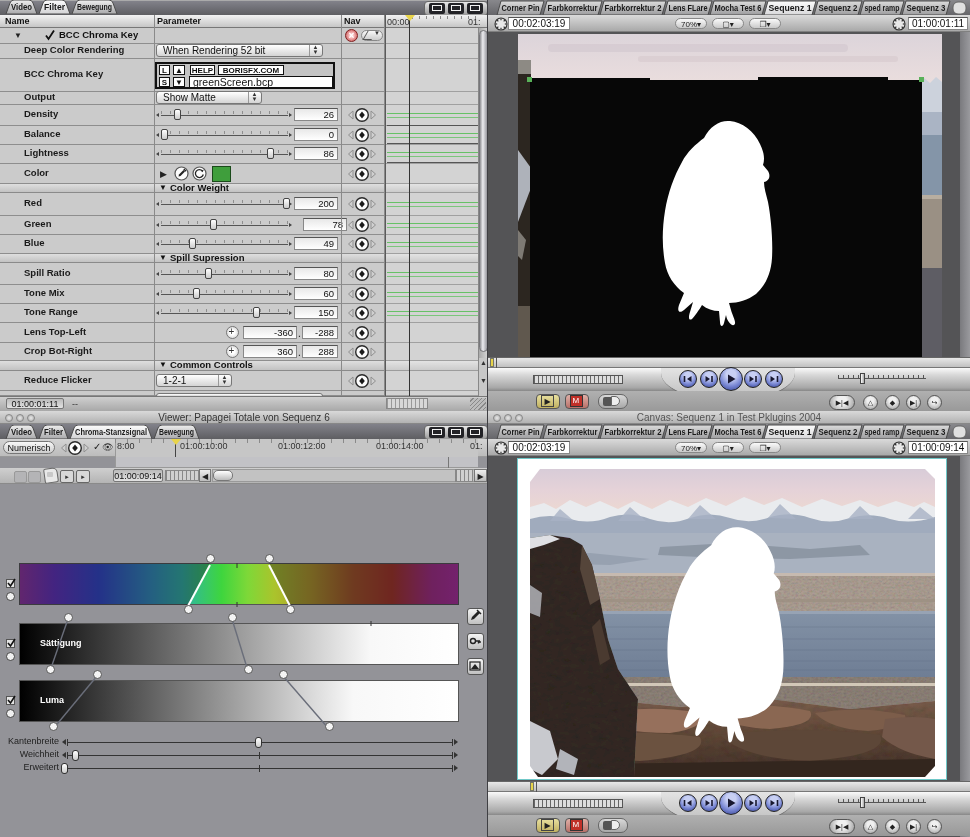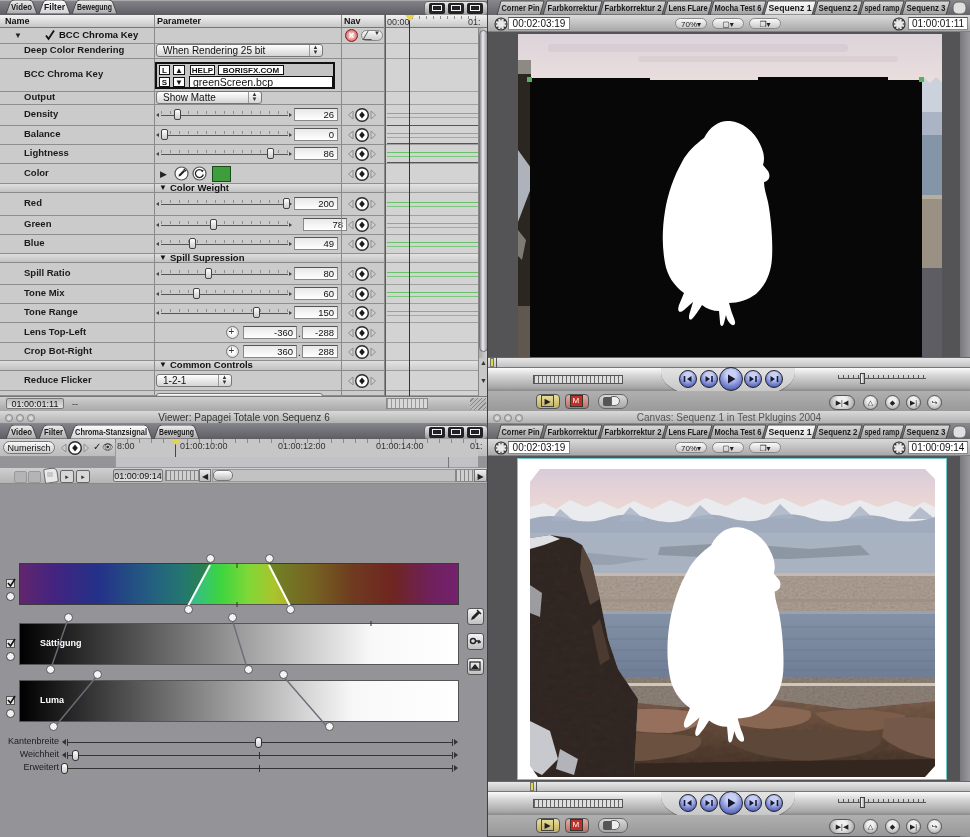--- a/index.html
+++ b/index.html
@@ -65,21 +65,21 @@
       </svg>
 <div class="hdrtxt" style="left:59px;top:29px;font-size:9.5px;">BCC Chroma Key</div>
 <div class="abs" style="left:345px;top:29px;width:13px;height:13px;border-radius:50%;background:radial-gradient(#ffd0d0 20%,#c04040);border:1px solid #802020;box-sizing:border-box;"></div>
 <div class="abs" style="left:347.5px;top:29px;width:8px;font-size:10px;font-weight:bold;color:#fff;line-height:13px;text-align:center;">×</div>
 <div class="abs" style="left:361px;top:30px;width:22px;height:11px;border-radius:6px;background:linear-gradient(#f8f8f8,#ccc);border:1px solid #888;box-sizing:border-box;"></div>
 <div class="abs" style="left:365px;top:31px;width:8px;height:8px;border-left:1px solid #555;border-bottom:1px solid #555;transform:skewX(-30deg);"></div>
 <div class="abs" style="left:374px;top:30px;font-size:6px;color:#333;">▼</div>
 <div class="abs" style="left:0;top:44px;width:478px;height:15px;background:#cbcbcb;border-bottom:1px solid #8e8e8e;box-sizing:border-box;"></div>
 <div class="lbl" style="left:24px;top:44px;">Deep Color Rendering</div>
 <div class="popup" style="left:156px;top:44px;width:167px;">
-        <span style="position:absolute;left:6px;top:0;line-height:12px;">When Rendering 25 bit</span>
+        <span style="position:absolute;left:6px;top:0;line-height:12px;">When Rendering 52 bit</span>
         <span class="ud">▲<br>▼</span>
       </div>
 <div class="abs" style="left:0;top:59px;width:478px;height:33px;background:#cbcbcb;border-bottom:1px solid #8e8e8e;box-sizing:border-box;"></div>
 <div class="lbl" style="left:24px;top:68px;">BCC Chroma Key</div>
 <div class="abs" style="left:155px;top:62px;width:180px;height:27px;border:2px solid #111;background:#c4c4c4;box-sizing:border-box;"></div>
 <div class="bb" style="left:159px;top:65px;width:11px;height:10px;">L</div>
 <div class="bb" style="left:173px;top:65px;width:12px;height:10px;">▲</div>
 <div class="bb" style="left:190px;top:65px;width:25px;height:10px;">HELP</div>
 <div class="bb" style="left:218px;top:65px;width:66px;height:10px;">BORISFX.COM</div>
 <div class="bb" style="left:159px;top:77px;width:11px;height:10px;">S</div>

